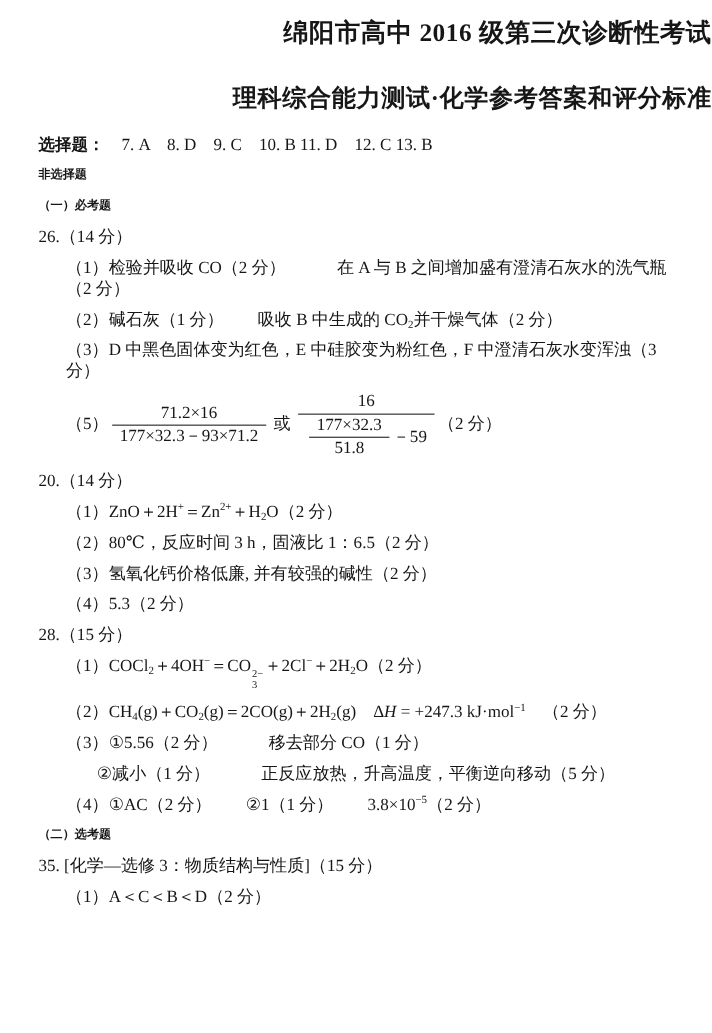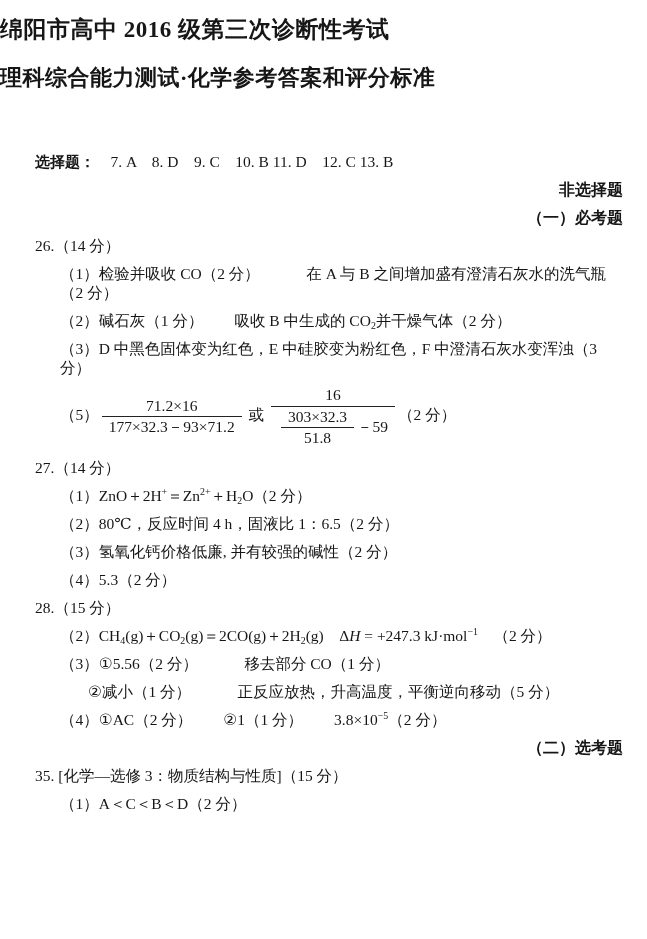--- a/index.html
+++ b/index.html
@@ -3,32 +3,32 @@
 <meta charset="utf-8">
 <style>
   html,body{margin:0;padding:0;}
   body{
     width:647px;min-height:939px;background:#ffffff;color:#161616;
     font-family:"Liberation Serif","DejaVu Serif","DejaVu Sans",serif;
     -webkit-font-smoothing:antialiased;
   }
   .page{width:647px;min-height:939px;overflow:hidden;background:#fff;}
   .title{
-    font-size:23px;font-weight:bold;text-align:left;
+    font-size:23px;font-weight:bold;text-align:right;
     margin:16px 0 0 0;line-height:28px;letter-spacing:0.5px;
   }
   .subtitle{
-    font-size:22px;font-weight:bold;text-align:left;
-    margin:20px 0 0 0;line-height:28px;letter-spacing:0.5px;
+    font-size:22px;font-weight:bold;text-align:right;
+    margin:31px 0 0 0;line-height:28px;letter-spacing:0.5px;
   }
-  .content{margin:60px 24px 0 35px;font-size:15.5px;}
+  .content{margin:19px 24px 0 35px;font-size:15.5px;}
   .line{margin-bottom:9px;line-height:19px;}
   .line.bold{
     font-family:"Liberation Sans","DejaVu Sans",sans-serif;
-    font-weight:bold;font-size:16px;text-align:right;
+    font-weight:bold;font-size:11px;
   }
   .line b{font-family:"Liberation Sans","DejaVu Sans",sans-serif;font-weight:bold;font-size:15px;}
   .indent-0{padding-left:0;}
   .indent-1{padding-left:25px;}
   .indent-2{padding-left:53px;}
   .line.tall{margin:4px 0 10px 0;}
   sub,sup{font-size:0.64em;line-height:0;}
   sub{vertical-align:-0.3em;}
   sup{vertical-align:0.6em;}
   i{font-family:"Liberation Serif","DejaVu Serif",serif;}
@@ -65,30 +65,34 @@
       <div class="line indent-0">26.（14 分）</div>
       <div class="line indent-1">（1）检验并吸收 CO（2 分）　　　在 A 与 B 之间增加盛有澄清石灰水的洗气瓶（2 分）</div>
       <div class="line indent-1">（2）碱石灰（1 分）　　吸收 B 中生成的 CO<sub>2</sub>并干燥气体（2 分）</div>
       <div class="line indent-1">（3）D 中黑色固体变为红色，E 中硅胶变为粉红色，F 中澄清石灰水变浑浊（3 分）</div>
       <div class="line indent-1 tall">（5）<span class="frac">
           <span class="num">71.2×16</span>
           <span class="den">177×32.3－93×71.2</span>
         </span> 或 <span class="frac">
           <span class="num">16</span>
           <span class="den"><span class="frac">
-              <span class="num">303×32.3</span>
+              <span class="num">177×32.3</span>
               <span class="den">51.8</span>
             </span>－59</span>
         </span>（2 分）</div>
-      <div class="line indent-0">27.（14 分）</div>
+      <div class="line indent-0">20.（14 分）</div>
       <div class="line indent-1">（1）ZnO＋2H<sup>+</sup>＝Zn<sup>2+</sup>＋H<sub>2</sub>O（2 分）</div>
-      <div class="line indent-1">（2）80℃，反应时间 4 h，固液比 1：6.5（2 分）</div>
+      <div class="line indent-1">（2）80℃，反应时间 3 h，固液比 1：6.5（2 分）</div>
       <div class="line indent-1">（3）氢氧化钙价格低廉, 并有较强的碱性（2 分）</div>
       <div class="line indent-1">（4）5.3（2 分）</div>
       <div class="line indent-0">28.（15 分）</div>
+      <div class="line indent-1">（1）COCl<sub>2</sub>＋4OH<sup>−</sup>＝CO<span class="ss">
+          <span>2−</span>
+          <span>3</span>
+        </span>＋2Cl<sup>−</sup>＋2H<sub>2</sub>O（2 分）</div>
       <div class="line indent-1">（2）CH<sub>4</sub>(g)＋CO<sub>2</sub>(g)＝2CO(g)＋2H<sub>2</sub>(g)　Δ<i>H</i> = +247.3 kJ·mol<sup>−1</sup>　（2 分）</div>
       <div class="line indent-1">（3）①5.56（2 分）　　　移去部分 CO（1 分）</div>
       <div class="line indent-2">②减小（1 分）　　　正反应放热，升高温度，平衡逆向移动（5 分）</div>
       <div class="line indent-1">（4）①AC（2 分）　　②1（1 分）　　3.8×10<sup>−5</sup>（2 分）</div>
       <div class="line indent-0 bold">（二）选考题</div>
       <div class="line indent-0">35. [化学—选修 3：物质结构与性质]（15 分）</div>
       <div class="line indent-1">（1）A＜C＜B＜D（2 分）</div>
     </div>
 </div>
 

